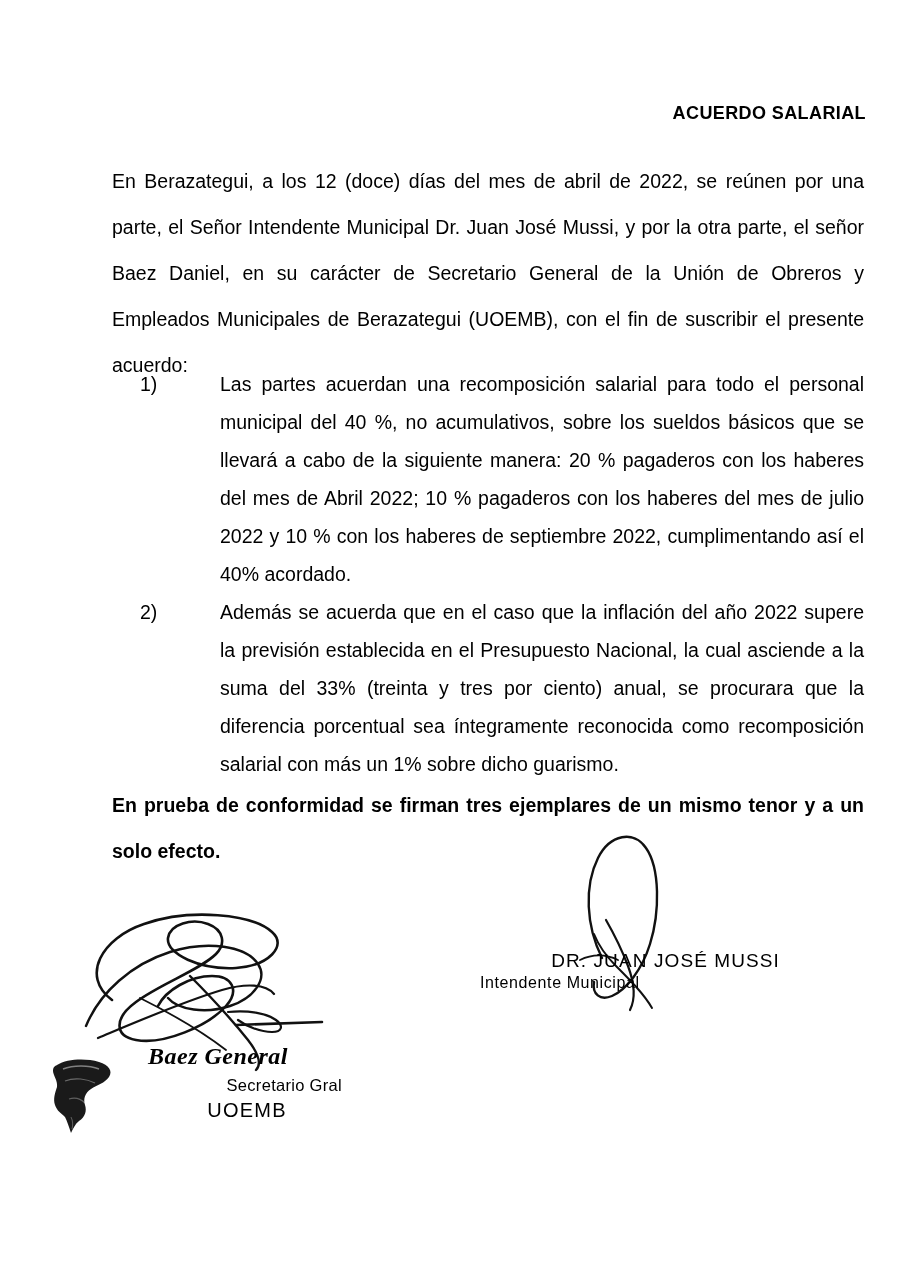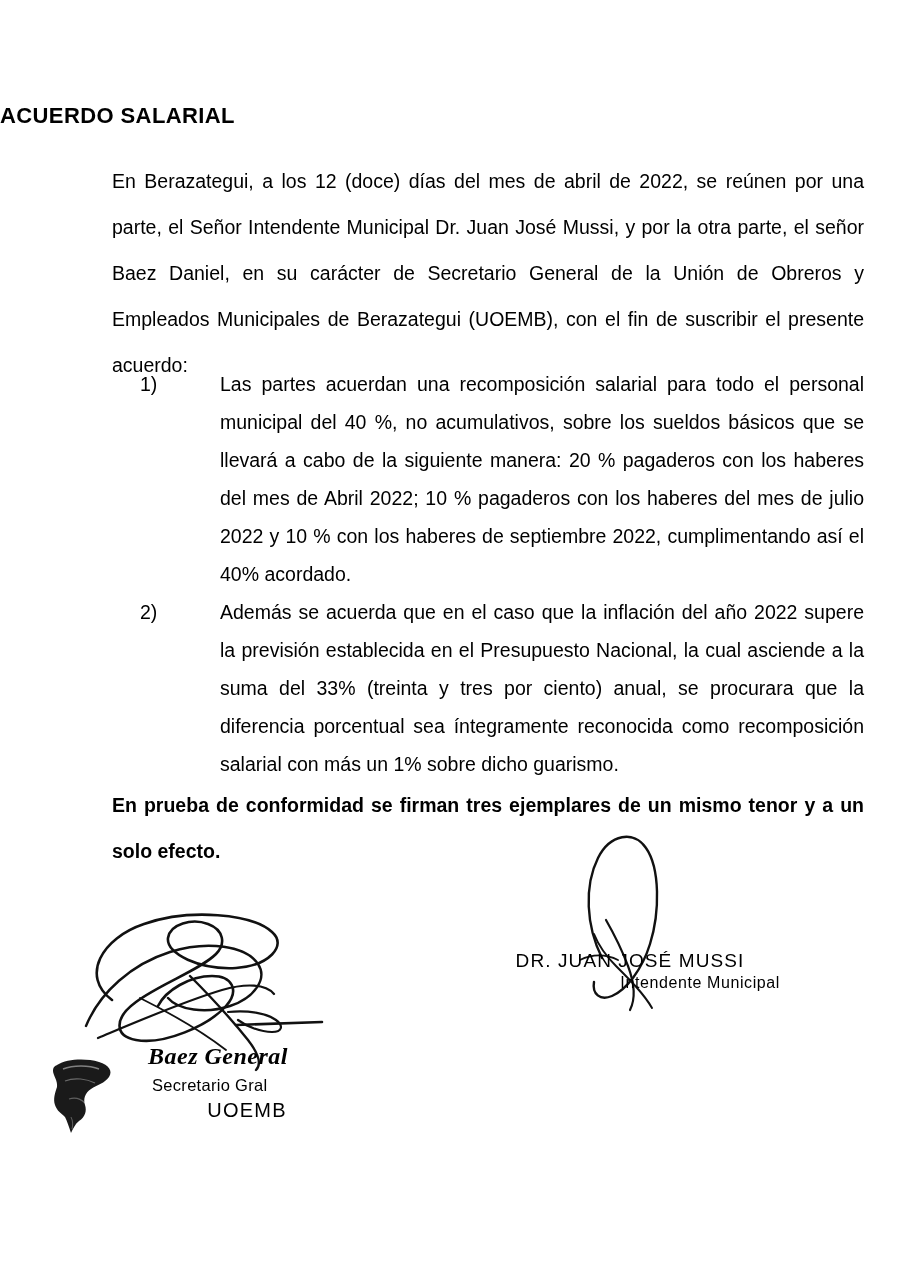--- a/index.html
+++ b/index.html
@@ -18,22 +18,22 @@
     color: #000000;
     -webkit-font-smoothing: antialiased;
   }
 
   
   .doc-title {
     position: absolute;
     left: 0;
     top: 103px;
     width: 866px;
-    text-align: left;
-    font-size: 22px;
+    text-align: right;
+    font-size: 18px;
     font-weight: bold;
     letter-spacing: 0.4px;
   }
 
   
   .body-block {
     position: absolute;
     left: 112px;
     top: 158px;
     width: 752px;
@@ -121,52 +121,52 @@
     font-weight: bold;
     font-size: 24px;
     letter-spacing: 0.5px;
     white-space: nowrap;
   }
   .stamp-role {
     position: absolute;
     left: 112px;
     top: 196px;
     width: 190px;
-    text-align: left;
+    text-align: right;
     font-size: 16.5px;
     letter-spacing: 0.3px;
     white-space: nowrap;
   }
   .stamp-org {
     position: absolute;
     left: 112px;
     top: 219px;
     width: 190px;
     text-align: center;
     font-size: 20px;
     letter-spacing: 1.2px;
     white-space: nowrap;
   }
 
   .stamp-name-caps {
     position: absolute;
     left: 0px;
     top: 120px;
     width: 300px;
-    text-align: center;
+    text-align: right;
     font-size: 19px;
     letter-spacing: 1.1px;
     white-space: nowrap;
   }
   .stamp-subrole {
     position: absolute;
     left: 0px;
     top: 144px;
     width: 300px;
-    text-align: right;
+    text-align: left;
     font-size: 16px;
     letter-spacing: 0.6px;
     white-space: nowrap;
   }
 
   .map-silhouette {
     position: absolute;
     left: 5px;
     top: 175px;
     width: 72px;

